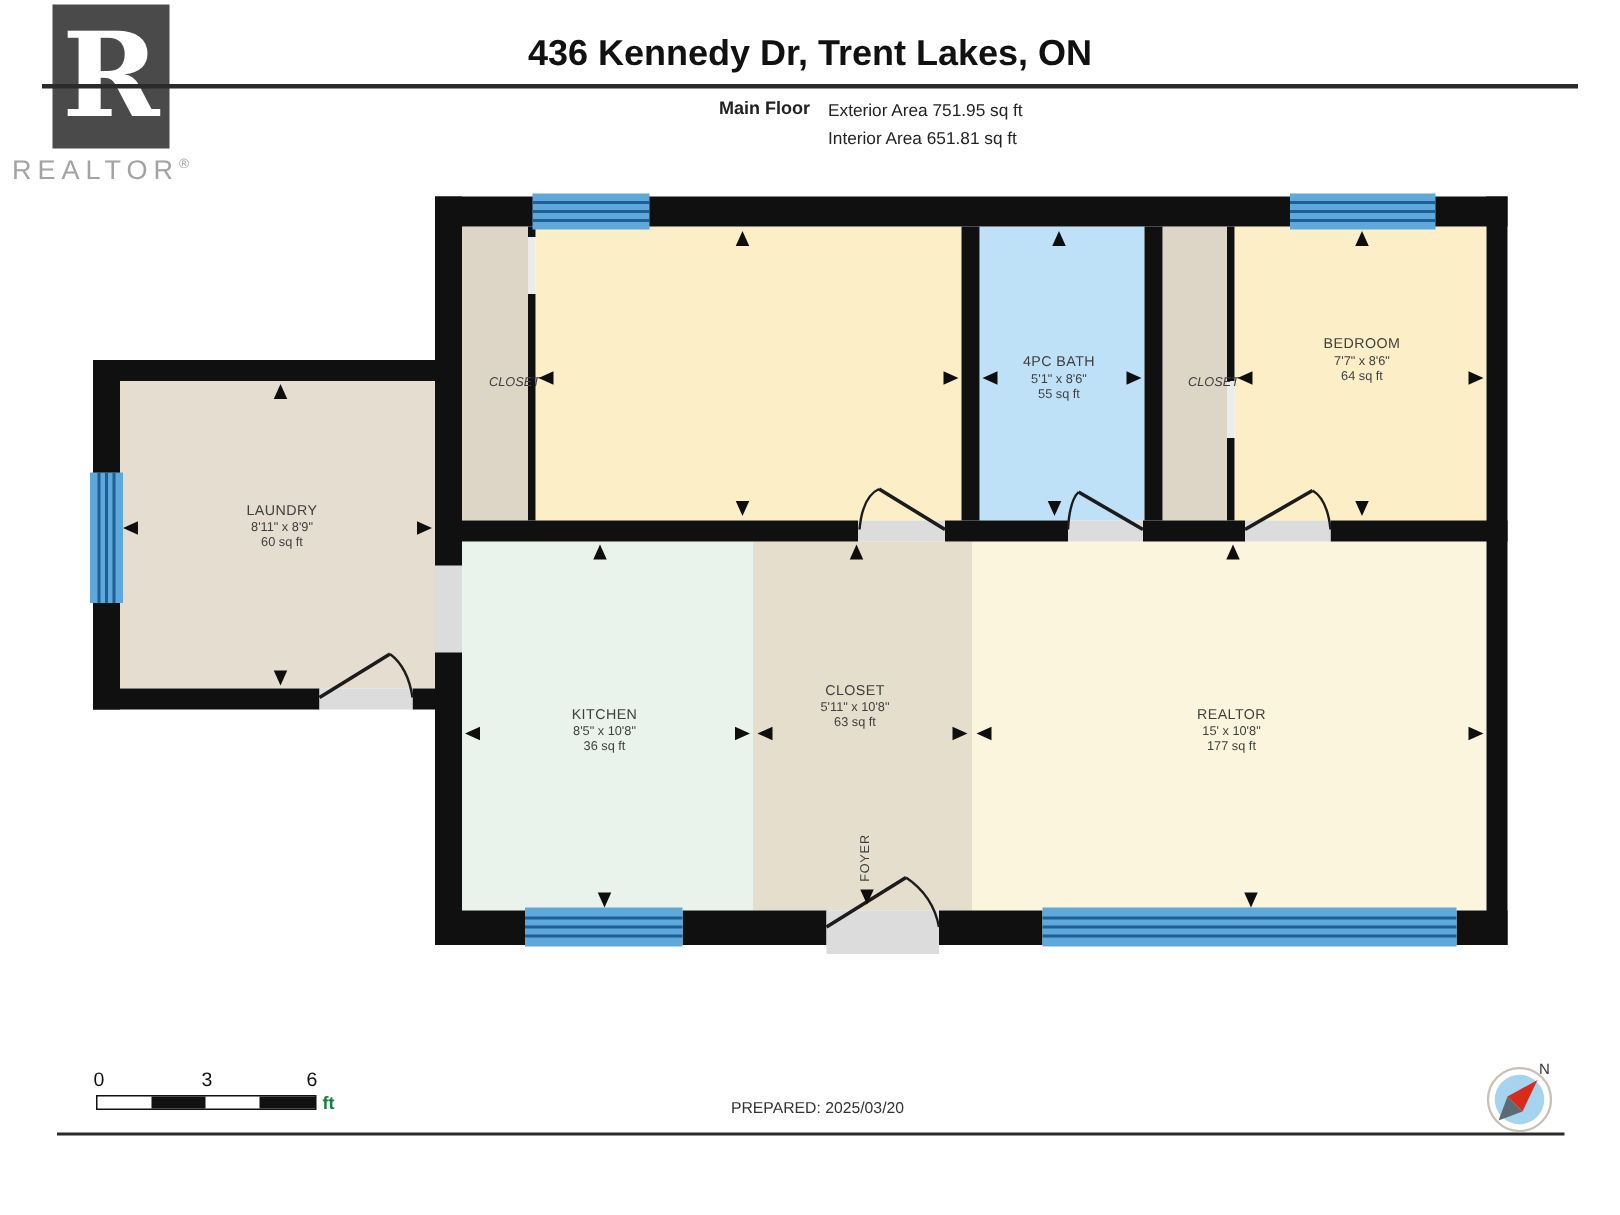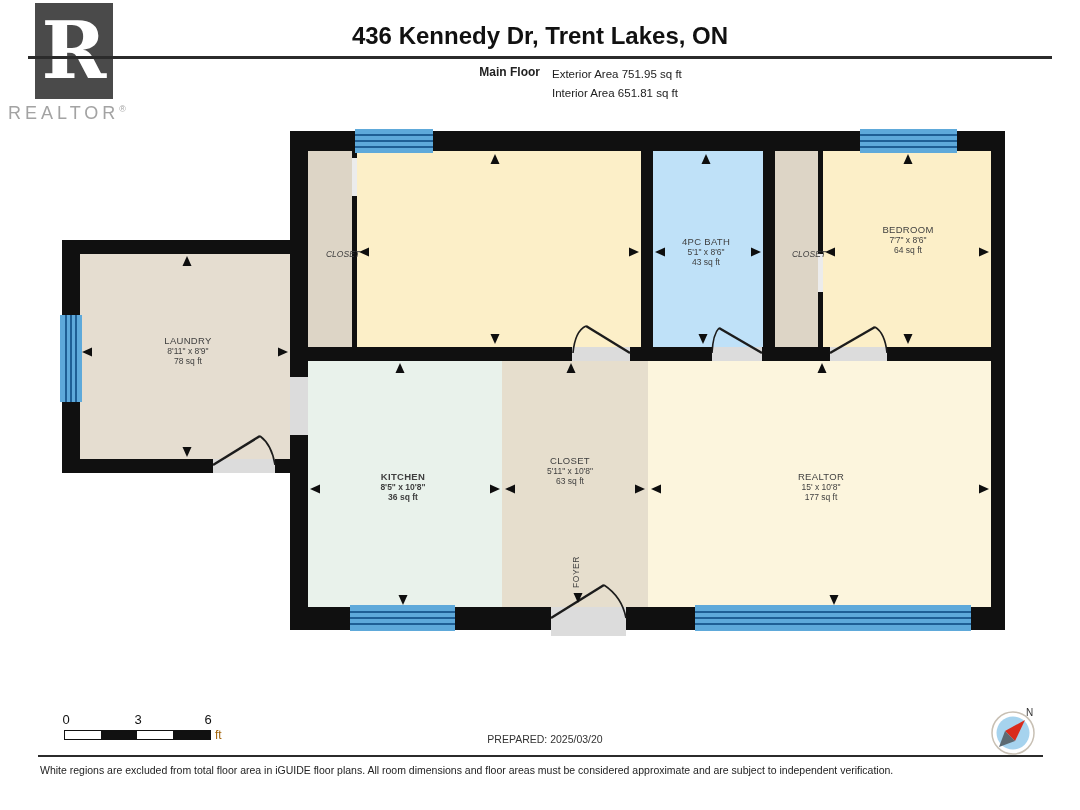--- a/index.html
+++ b/index.html
@@ -38,21 +38,21 @@
   .closet-lbl{position:absolute;text-align:right;font-size:8.5px;color:#3f3f3f;z-index:4;font-style:italic;}
   .foyer-lbl{position:absolute;left:547px;top:566px;width:60px;height:12px;text-align:center;
              font-size:8.5px;letter-spacing:.5px;color:#3f3f3f;transform:rotate(-90deg);z-index:4;}
   
   #overlay{position:absolute;left:0;top:0;z-index:7;pointer-events:none;}
   
   .tick{position:absolute;top:712px;width:20px;text-align:center;font-size:13px;color:#111;}
   .sbar{position:absolute;left:64px;top:730px;width:145px;height:8px;background:#fff;
         border:1.5px solid #111;}
   .sbar .seg{position:absolute;top:0;height:8px;background:#111;}
-  .ftunit{position:absolute;left:215px;top:728px;font-size:12px;color:#a16207;}
+  .ftunit{position:absolute;left:215px;top:728px;font-size:12px;color:#15803d;font-weight:bold;}
   .prepared{position:absolute;left:0;top:733px;width:1090px;text-align:center;
             font-size:10.5px;color:#333;}
   .footer-text{position:absolute;left:40px;top:764px;width:1000px;font-size:10.5px;color:#222;}
 </style>
 </head>
 <body>
 
 <div id="page">
 
   <div class="logo-box">
@@ -136,35 +136,35 @@
   </div>
   <div class="win v" style="left:60px;top:315px;width:22px;height:87px;">
     <span class="ln" style="left:5px;"></span>
       <span class="ln" style="left:10px;"></span>
       <span class="ln" style="left:15px;"></span>
   </div>
 
   <div class="rlabel" style="left:118px;top:336px;width:140px;">
     <span class="rname">LAUNDRY</span>
     <span class="rdims">8'11" x 8'9"</span>
-    <span class="rarea">78 sq ft</span>
+    <span class="rarea">60 sq ft</span>
   </div>
   <div class="closet-lbl" style="left:300px;top:249px;width:60px;">CLOSET</div>
   <div class="rlabel" style="left:638px;top:237px;width:136px;">
     <span class="rname">4PC BATH</span>
     <span class="rdims">5'1" x 8'6"</span>
-    <span class="rarea">43 sq ft</span>
+    <span class="rarea">55 sq ft</span>
   </div>
   <div class="closet-lbl" style="left:766px;top:249px;width:60px;">CLOSET</div>
   <div class="rlabel" style="left:838px;top:225px;width:140px;">
     <span class="rname">BEDROOM</span>
     <span class="rdims">7'7" x 8'6"</span>
     <span class="rarea">64 sq ft</span>
   </div>
-  <div class="rlabel" style="left:333px;top:472px;width:140px;font-weight:bold;">
+  <div class="rlabel" style="left:333px;top:472px;width:140px;">
     <span class="rname">KITCHEN</span>
     <span class="rdims">8'5" x 10'8"</span>
     <span class="rarea">36 sq ft</span>
   </div>
   <div class="rlabel" style="left:500px;top:456px;width:140px;">
     <span class="rname">CLOSET</span>
     <span class="rdims">5'11" x 10'8"</span>
     <span class="rarea">63 sq ft</span>
   </div>
   <div class="rlabel" style="left:751px;top:472px;width:140px;">
@@ -238,15 +238,14 @@
   <div class="tick" style="left:198px;">6</div>
   <div class="sbar">
     <span class="seg" style="left:36px;width:36px;"></span>
     <span class="seg" style="left:108px;width:37px;"></span>
   </div>
   <div class="ftunit">ft</div>
 
   <div class="prepared">PREPARED: 2025/03/20</div>
 
   <div class="hrule" style="left:38px;top:755px;width:1005px;height:2px;"></div>
-  <div class="footer-text">White regions are excluded from total floor area in iGUIDE floor plans. All room dimensions and floor areas must be considered approximate and are subject to independent verification.</div>
 
 </div>
 
 </body></html>

